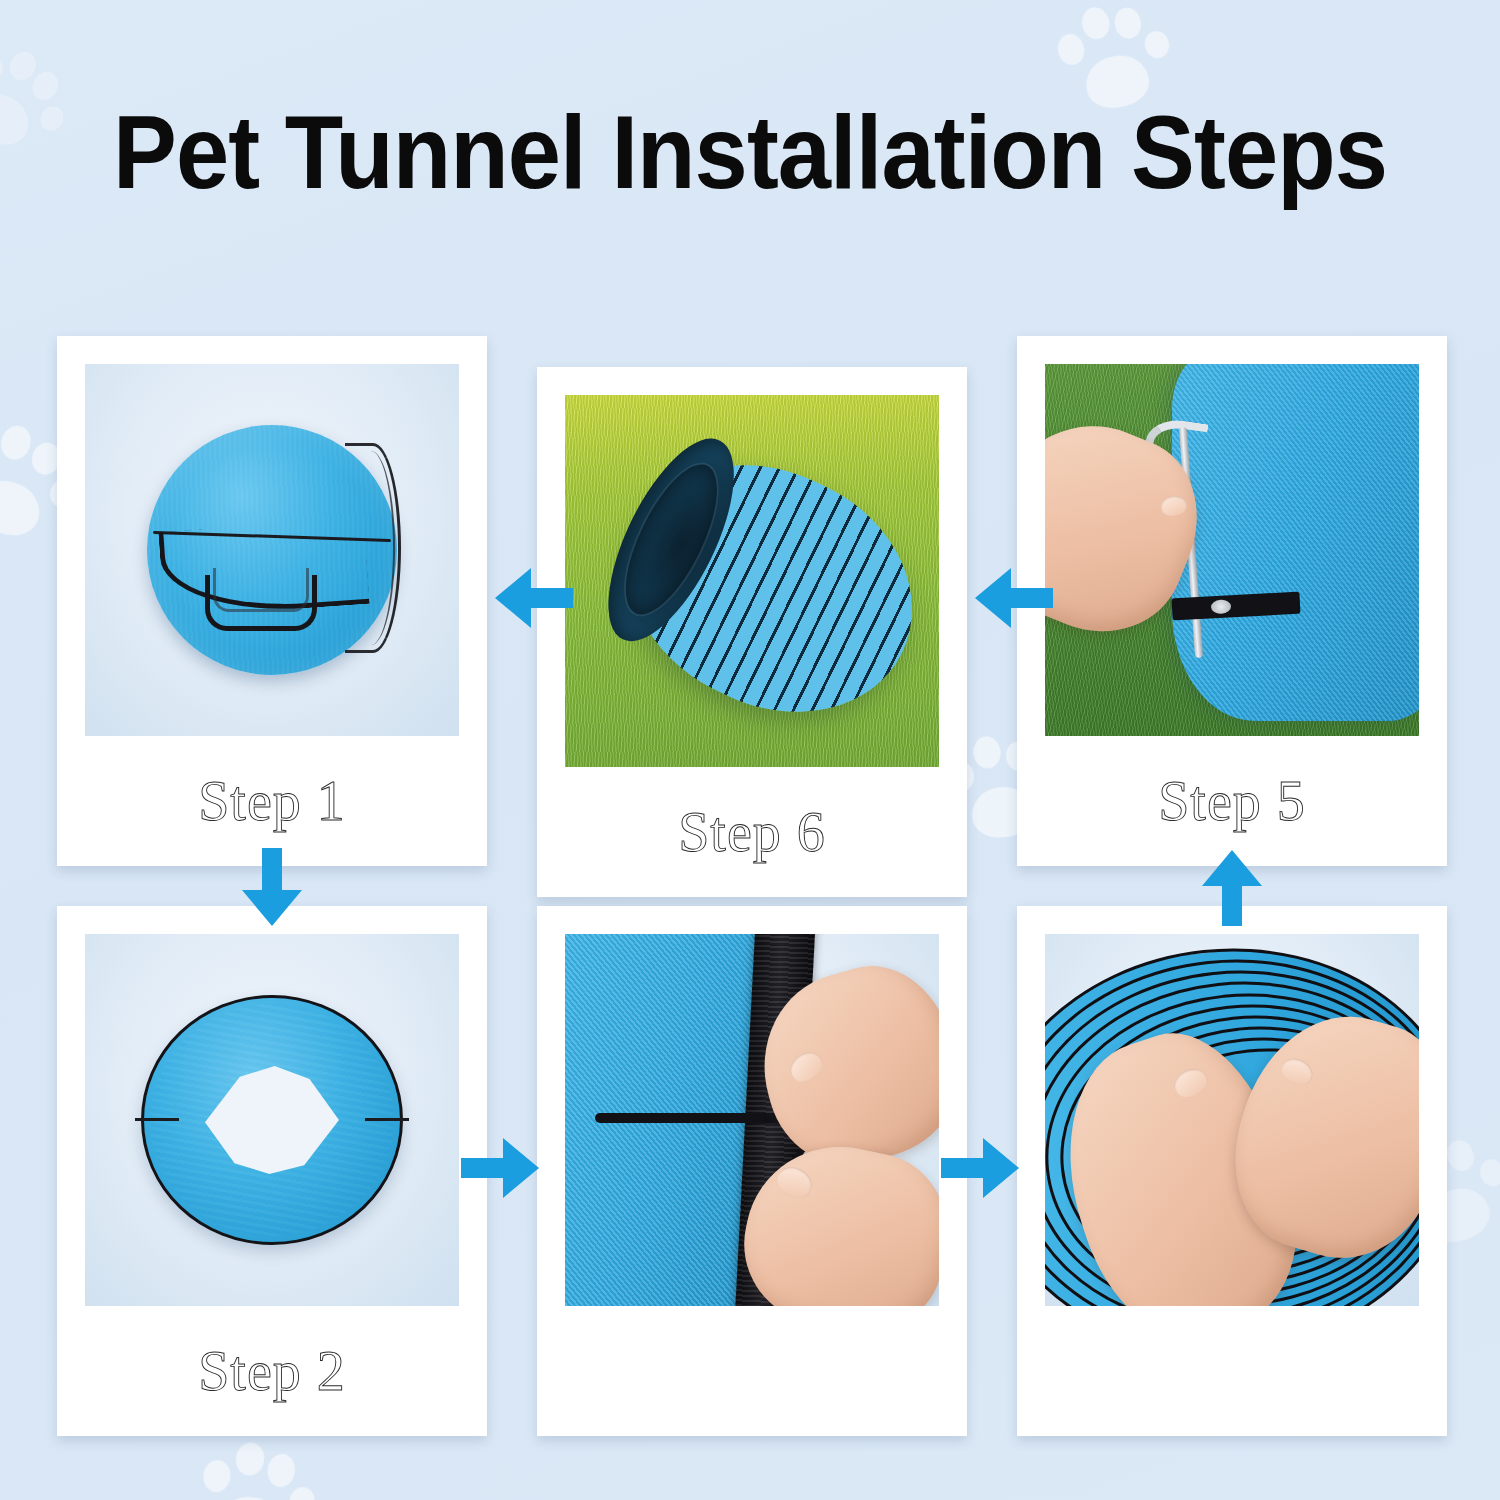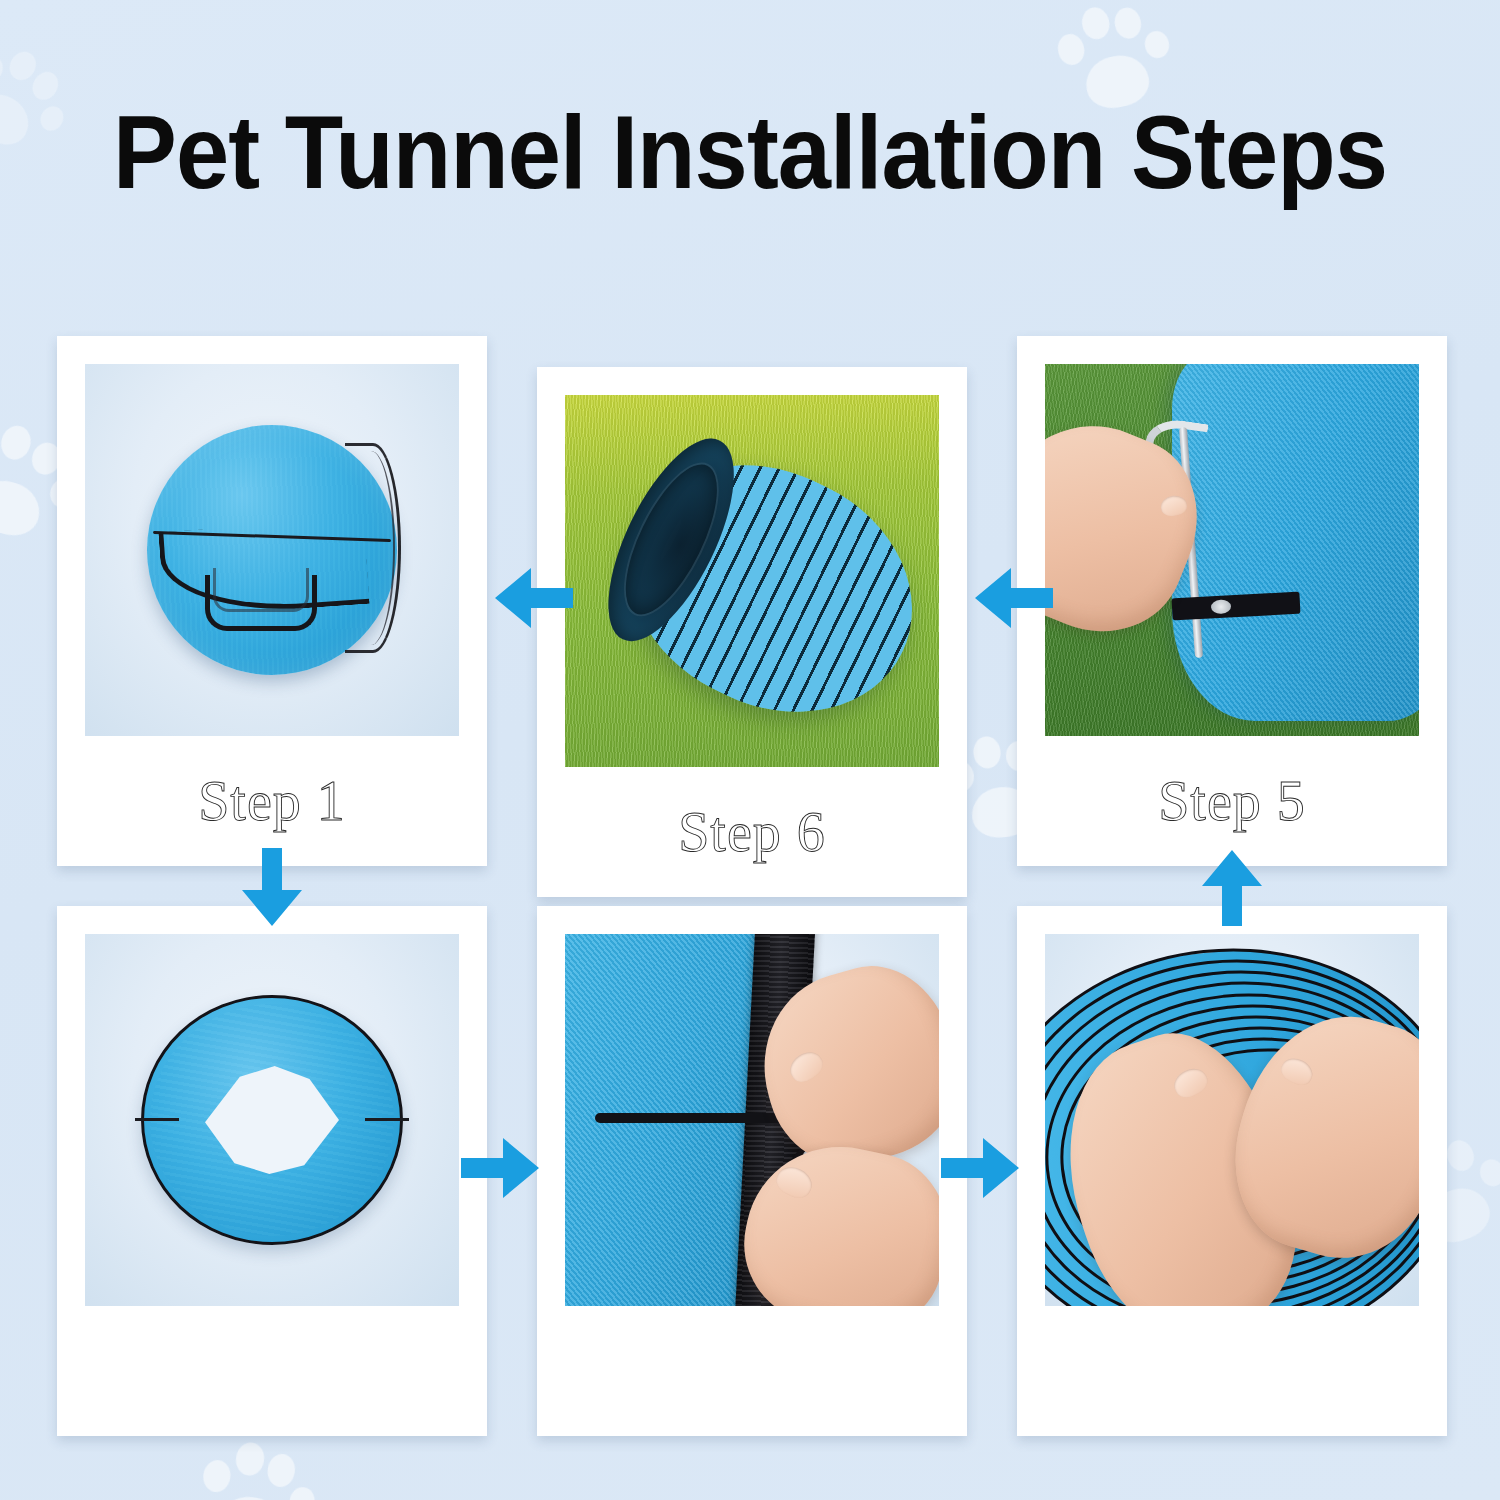--- a/index.html
+++ b/index.html
@@ -494,20 +494,23 @@
 
     <div class="card c2">
       <div class="photo">
         <div class="studio"></div>
         <div class="ring">
           <div class="outer"></div>
           <div class="mouth"></div>
           <div class="tie tieL"></div>
           <div class="tie tieR"></div>
         </div>
+      </div>
+      <div class="caption">
+        <span>Step 2</span>
       </div>
     </div>
 
     <div class="card c3">
       <div class="photo">
         <div class="studio"></div>
         <div class="fabric3"></div>
         <div class="rim3"></div>
         <div class="strap3"></div>
         <div class="cordA"></div>

